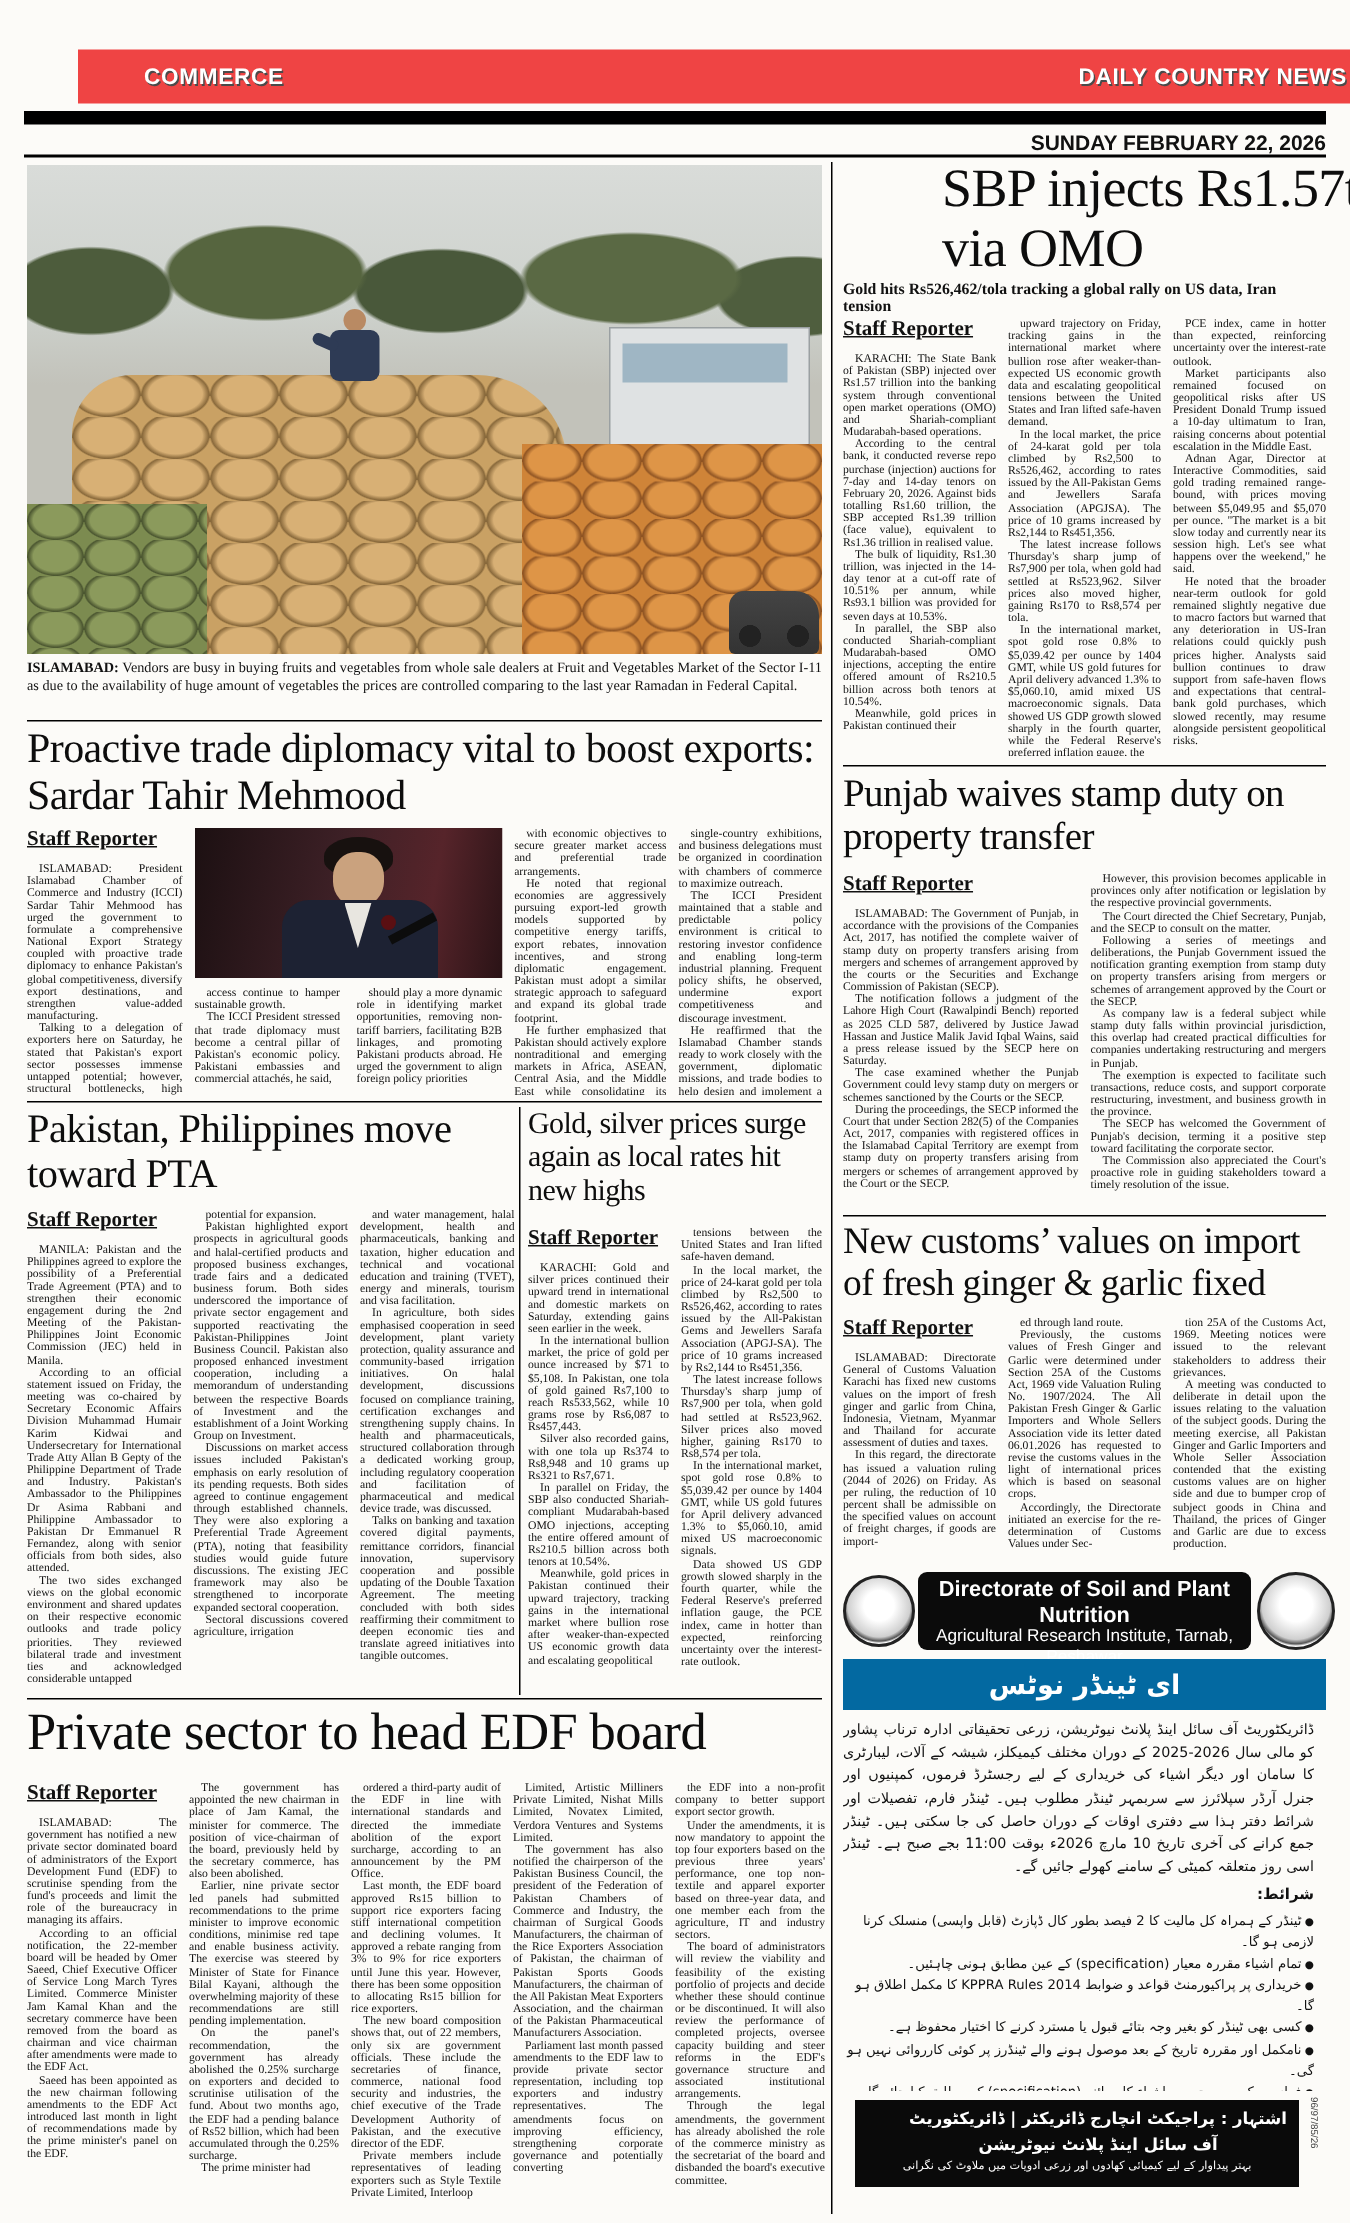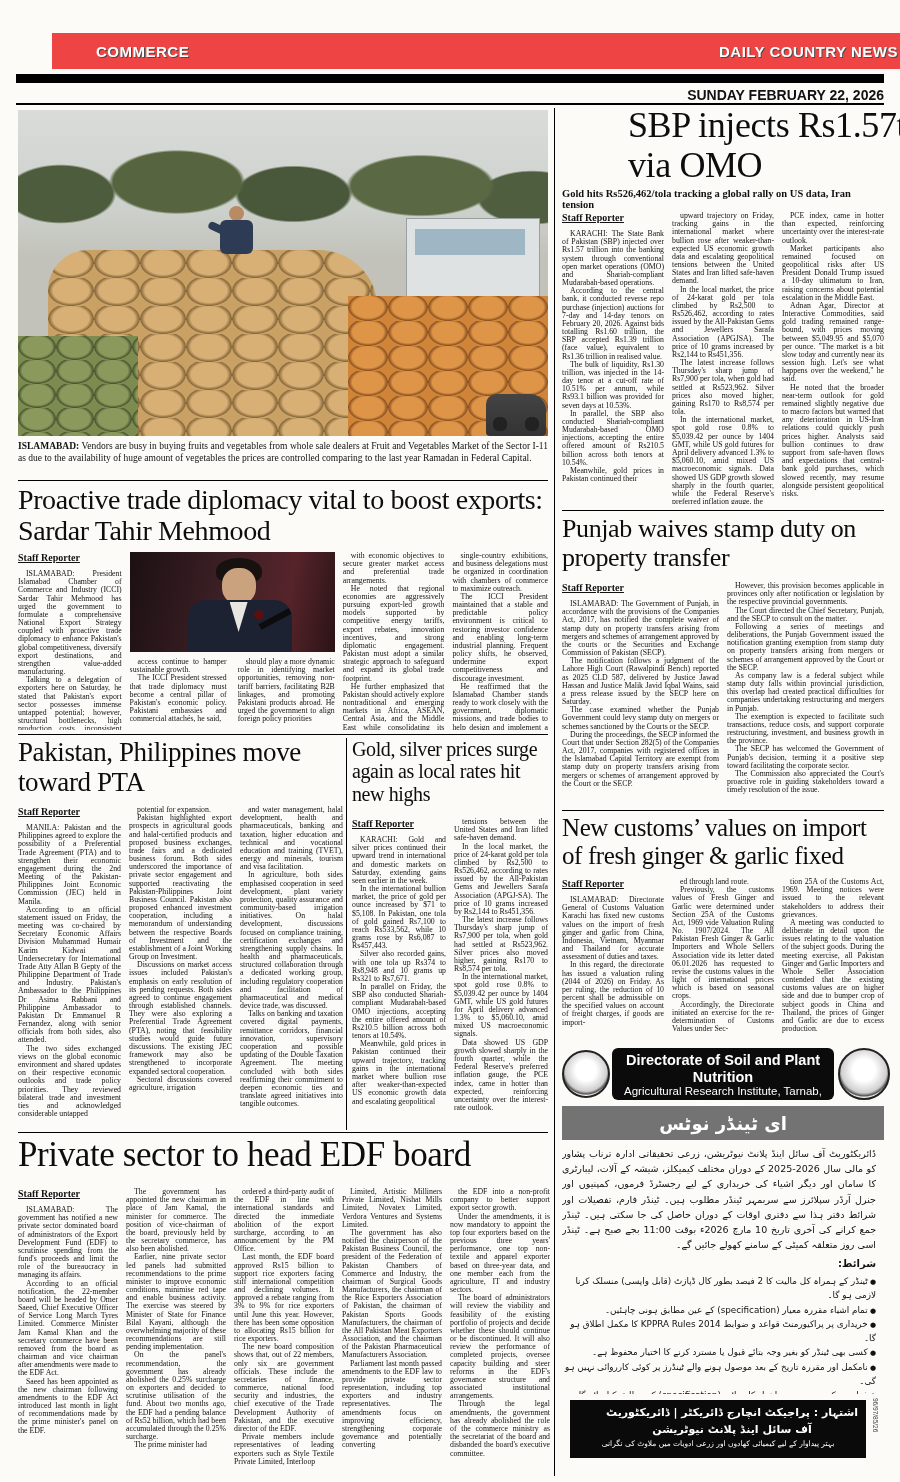--- a/index.html
+++ b/index.html
@@ -15,21 +15,21 @@
   .blackbar{position:absolute;left:16px;top:74px;width:868px;height:9px;background:#000;}
   .dateline{position:absolute;left:16px;top:87px;width:868px;text-align:right;
             font-family:"Liberation Sans",sans-serif;font-weight:bold;font-size:14px;}
   .hrule{position:absolute;background:#000;height:1.5px;}
   .vrule{position:absolute;background:#000;width:1px;}
   
   .headline{position:absolute;margin:0;font-weight:400;letter-spacing:-0.4px;color:#0d0d0d;}
   .subhead{position:absolute;margin:0;font-weight:bold;font-size:10.5px;}
   .cols{position:absolute;display:flex;overflow:hidden;}
   .col{overflow:hidden;}
-  .byline{font-size:10px;font-weight:bold;text-decoration:underline;margin:0 0 7px 0;}
+  .byline{font-size:14px;font-weight:bold;text-decoration:underline;margin:0 0 7px 0;}
   .bt p{margin:0;text-indent:8px;text-align:justify;font-size:7.8px;line-height:1.05;}
   
   .lead-photo{position:absolute;left:18px;top:110px;width:530px;height:326px;margin:0;overflow:hidden;
               background:linear-gradient(#d9dcd9 0%,#cdd1cc 30%,#c2c2ba 45%);}
   .trees{position:absolute;left:0;top:18px;width:530px;height:120px;
          background:
           radial-gradient(ellipse 90px 48px at 8% 55%, #4d5c3c 58%, transparent 62%),
           radial-gradient(ellipse 110px 52px at 30% 45%, #56653f 58%, transparent 62%),
           radial-gradient(ellipse 95px 46px at 52% 55%, #49583a 58%, transparent 62%),
           radial-gradient(ellipse 120px 50px at 76% 48%, #5a6944 58%, transparent 62%),
@@ -77,21 +77,21 @@
   .seal{position:absolute;border-radius:50%;background:radial-gradient(circle at 50% 42%,#fff 30%,#cfcfcf 62%,#555 70%,#fff 74%,#333 92%);border:2px solid #222;}
   .seal.left{left:0;top:2px;width:44px;height:44px;}
   .seal.right{left:276px;top:0;width:48px;height:48px;}
   .soil-box{position:absolute;left:50px;top:0;width:222px;height:52px;background:#0b0b0b;border-radius:6px;
             color:#fff;font-family:"Liberation Sans",sans-serif;text-align:center;padding-top:4px;box-sizing:border-box;}
   .soil-box .l1{font-size:14.5px;font-weight:bold;line-height:1.15;}
   .soil-box .l2{font-size:11.5px;line-height:1.2;}
   .soil-box .l3{font-size:10.5px;line-height:1.2;}
   
   .urdu{font-family:"DejaVu Sans",sans-serif;}
-  .urdu-title{position:absolute;left:562px;top:1106px;width:322px;height:34px;background:#737373;color:#fff;
+  .urdu-title{position:absolute;left:562px;top:1106px;width:322px;height:34px;background:#0369a1;color:#fff;
               display:flex;align-items:center;justify-content:center;font-size:18px;font-weight:bold;}
   .urdu-body{position:absolute;left:562px;top:1146px;width:314px;height:108px;overflow:hidden;direction:rtl;
              font-size:9.5px;line-height:1.6;text-align:justify;}
   .urdu-body p{margin:0;}
   .urdu-terms{position:absolute;left:562px;top:1258px;width:314px;direction:rtl;font-size:10px;font-weight:bold;}
   .urdu-bullets{position:absolute;left:562px;top:1274px;width:314px;height:120px;overflow:hidden;direction:rtl;font-size:8.8px;line-height:1.62;}
   .urdu-bullets p{margin:0;}
   .urdu-bullets p:before{content:"●  ";font-size:7px;}
   .urdu-footer{position:absolute;left:570px;top:1400px;width:296px;height:58px;background:#0a0a0a;color:#fff;
                text-align:center;padding-top:5px;box-sizing:border-box;overflow:hidden;}

